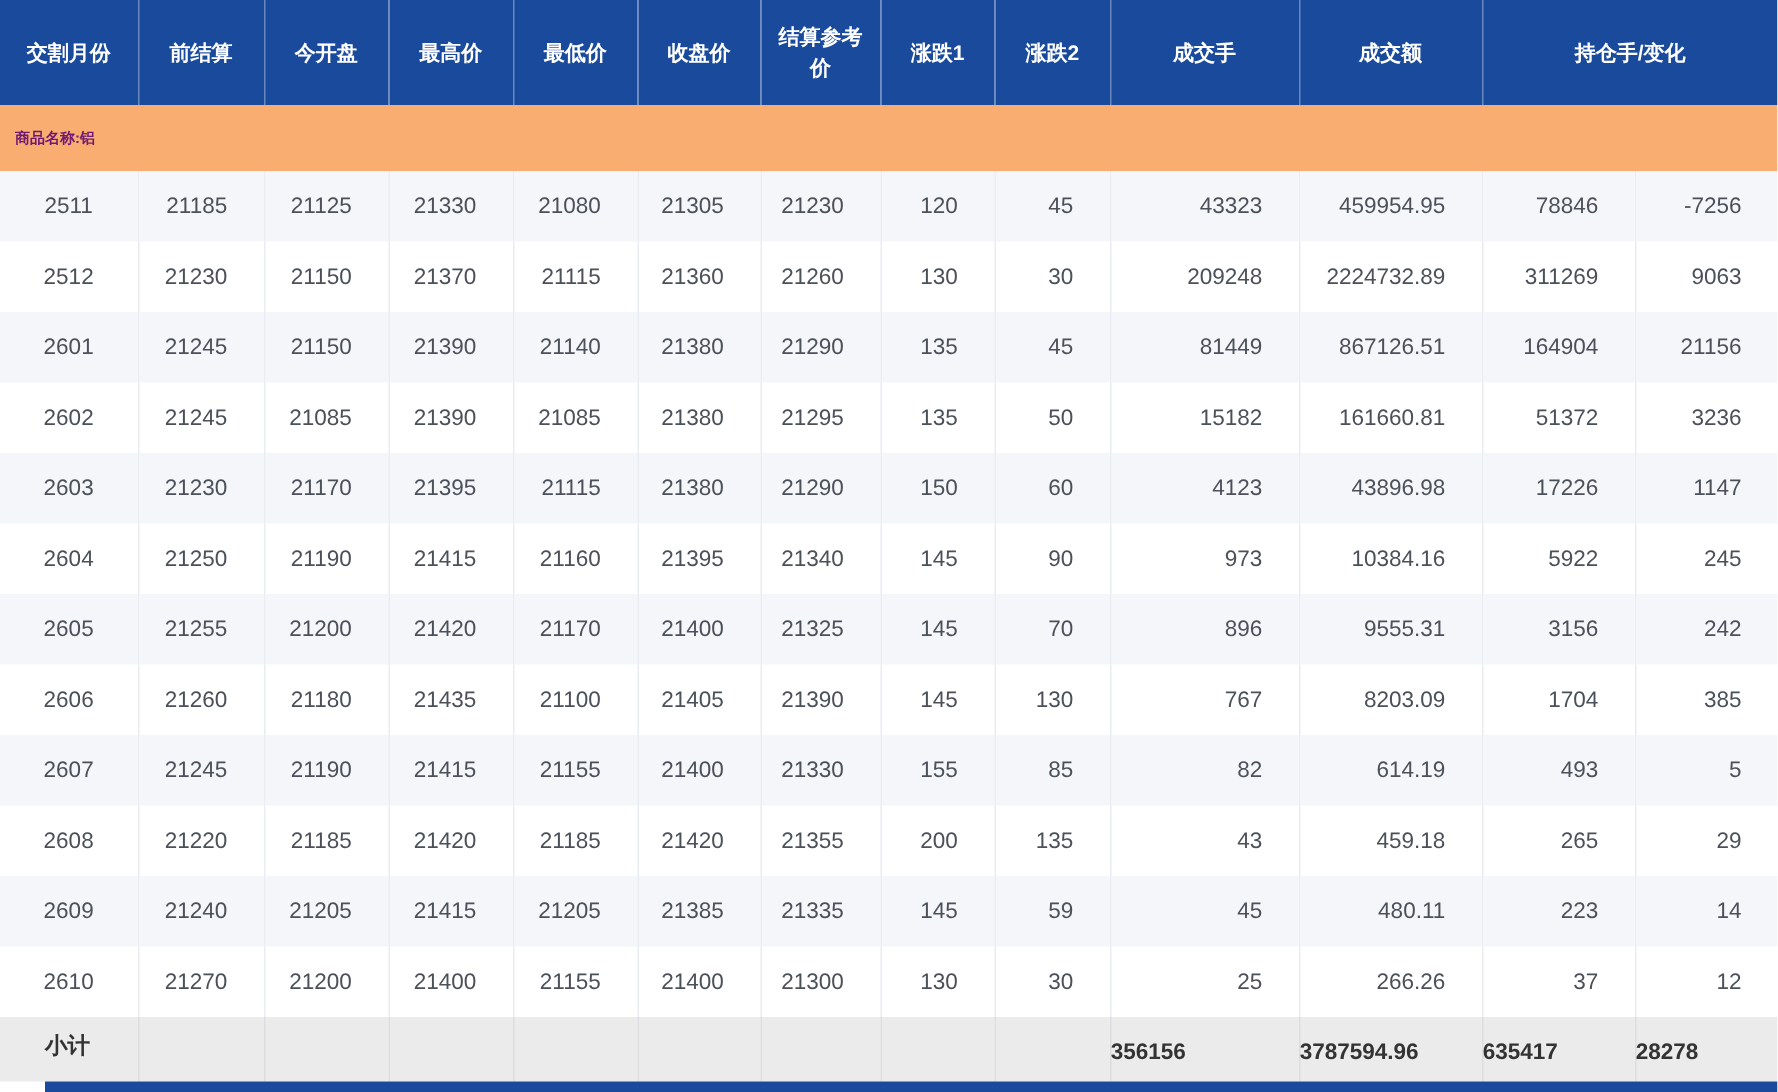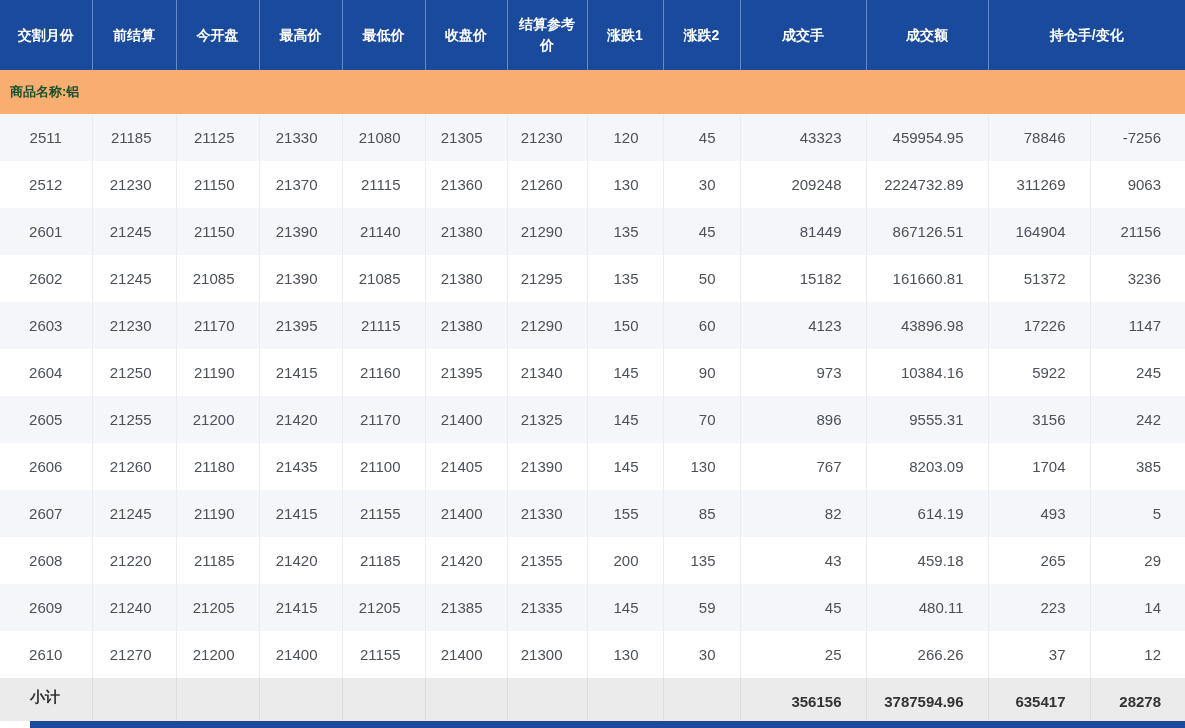--- a/index.html
+++ b/index.html
@@ -24,36 +24,36 @@
     background:var(--header-bg);
     color:var(--header-text);
     font-size:14px;font-weight:bold;
     height:70px;text-align:center;vertical-align:middle;
     border-right:1px solid rgba(255,255,255,0.35);
     padding:0 8px;line-height:1.5;
   }
   thead th:last-child{border-right:none;}
   tr.group-row td{
     background:var(--group-bg);
-    color:#14532d;font-size:13px;font-weight:bold;
+    color:#701a75;font-size:10px;font-weight:bold;
     height:44px;text-align:left;padding:0 0 0 10px;
   }
   tbody td.data-cell{
     height:47px;font-size:15px;color:var(--body-text);
     text-align:right;padding:0 24px 0 0;
     border-right:1px solid #e9ecf1;
     background:#ffffff;white-space:nowrap;overflow:hidden;
   }
   tbody td.data-cell:last-child{border-right:none;}
   tbody td.month-cell{text-align:center;padding:4px;}
   tbody tr.striped td.data-cell{background:var(--stripe-bg);}
   tr.subtotal-row td{
     background:var(--subtotal-bg);
     color:#333333;font-size:15px;font-weight:bold;
-    height:43px;text-align:right;padding:4px 24px 0 0;
+    height:43px;text-align:left;padding:4px 24px 0 0;
     border-right:1px solid #dddddd;white-space:nowrap;
   }
   tr.subtotal-row td:first-child{text-align:left;padding:0 0 4px 30px;}
   tr.subtotal-row td:last-child{border-right:none;}
   .bottom-strip{
     position:absolute;left:30px;right:0;bottom:0;height:7px;
     background:var(--header-bg);
   }
 </style>
 </head>

